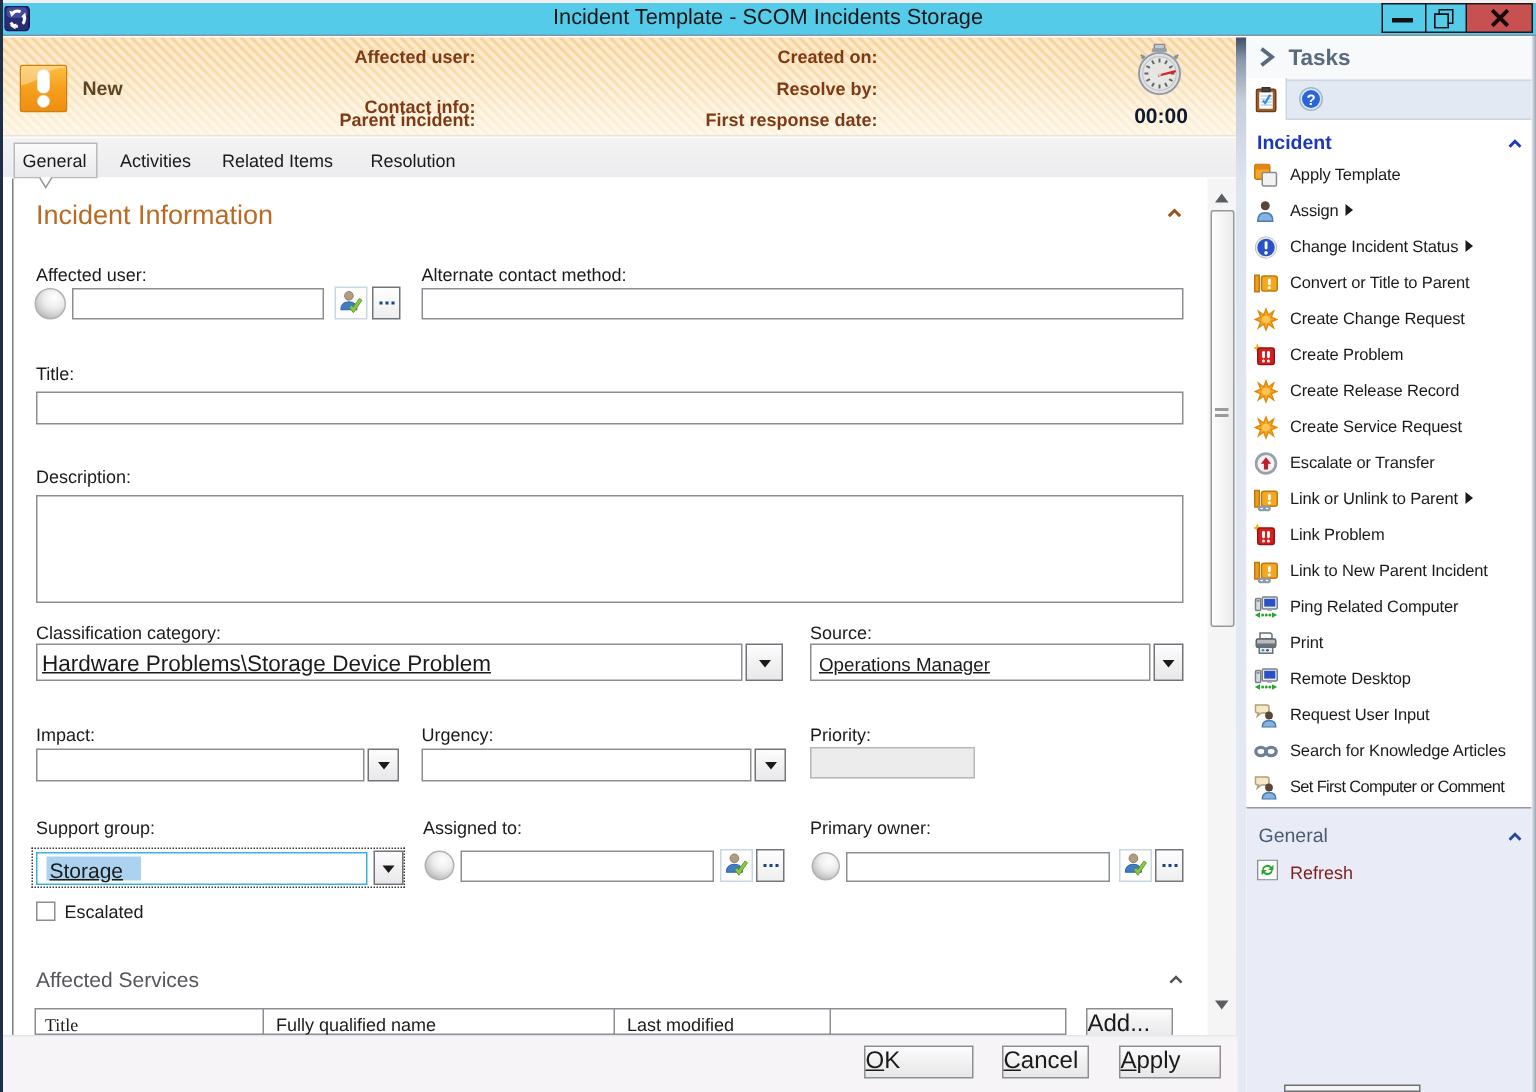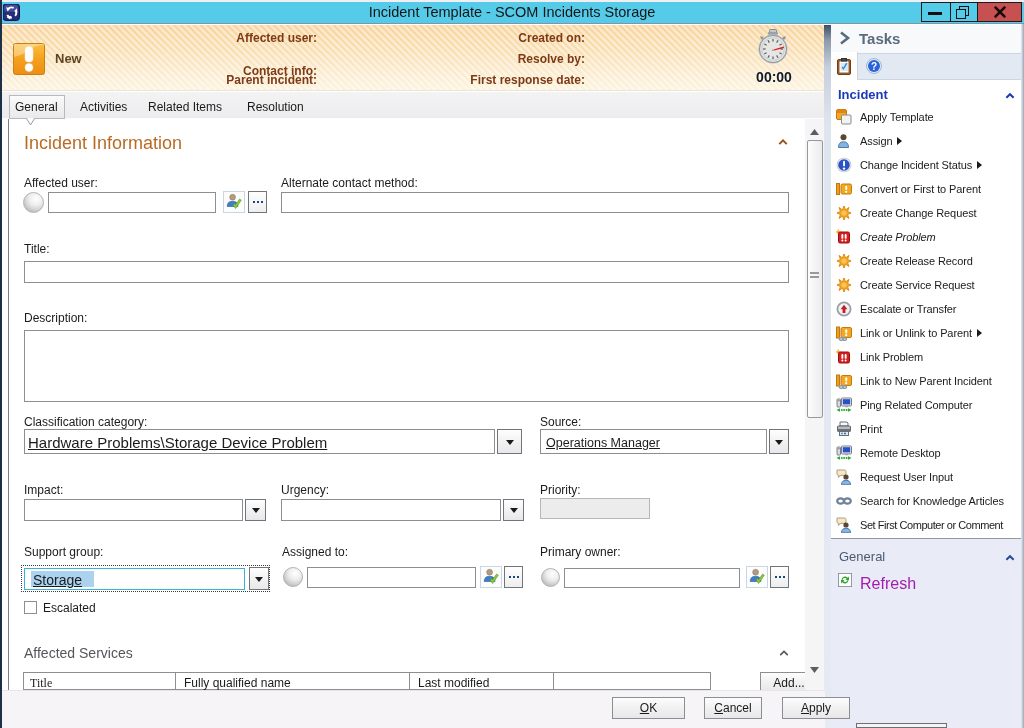--- a/index.html
+++ b/index.html
@@ -35,21 +35,21 @@
 .ddbtn{position:absolute;border:1px solid #70757b;background:linear-gradient(180deg,#fefefe,#f3f3f4 45%,#e8e8ea);}
 .ddbtn:after{content:"";position:absolute;left:50%;top:50%;margin-left:-4px;margin-top:-2px;border-left:4px solid transparent;border-right:4px solid transparent;border-top:5px solid #1a1a1a;}
 .dots{position:absolute;border:1px solid #70757b;background:linear-gradient(180deg,#fefefe,#eeeeef);}
 .dots:after{content:"";position:absolute;left:50%;top:50%;width:2px;height:2px;margin:-1px 0 0 -1px;background:#17457c;box-shadow:-4px 0 0 #17457c,4px 0 0 #17457c;}
 .pbtn{position:absolute;border:1px solid #c9d7e4;background:#fdfdfd;}
 .linktxt{font-size:12px;color:#1b1b1b;text-decoration:underline;position:absolute;}
 #h1{left:24px;top:133px;font-size:18px;color:#b96b24;position:absolute;}
 .chev{position:absolute;width:10px;height:10px;}
 
 #footer{left:2px;top:690px;width:823px;height:38px;background:#f7f4f8;border-top:1px solid #e8e5e9;z-index:6;}
-.fbtn{position:absolute;top:697px;height:22px;border:1px solid #8b8e93;background:linear-gradient(180deg,#fdfdfd,#f2f2f3 45%,#e7e7e9);font-size:12px;color:#1a1a1a;text-align:center;line-height:20px;margin-left:36px;}
+.fbtn{position:absolute;top:697px;height:22px;border:1px solid #8b8e93;background:linear-gradient(180deg,#fdfdfd,#f2f2f3 45%,#e7e7e9);font-size:16px;color:#1a1a1a;line-height:20px;}
 
 #scol{left:805px;top:119px;width:19px;height:571px;background:#f5f5f5;}
 #sthumb{left:806.5px;top:140px;width:16px;height:278px;background:linear-gradient(90deg,#fdfdfd,#ececec);border:1px solid #95989d;position:absolute;border-radius:2px;}
 
 #split{left:824px;top:25px;width:7px;height:703px;background:linear-gradient(180deg,#3e5066 0%,#8c9aab 2.2%,#c6cfdd 6%,#dfe5ef 14%,#e6eaf4 100%);}
 
 #tasks{left:831px;top:25px;width:190px;height:703px;background:#fff;}
 #taskshead{left:0;top:0;width:190px;height:28px;background:#f7f9fb;position:absolute;}
 #tstrip{left:0;top:28px;width:190px;height:27px;background:#e3e9f2;border-top:1px solid #cdd5e2;border-bottom:1px solid #cdd5e2;position:absolute;}
 #tseltab{left:0;top:27px;width:27px;height:28px;background:#fff;border-right:1px solid #cdd5e2;position:absolute;}
@@ -314,35 +314,35 @@
         <rect x="7.1" y="3.8" width="1.9" height="5.5" rx="0.9" fill="#fff"></rect>
         <circle cx="8" cy="11.6" r="1.2" fill="#fff"></circle>
       </svg>
       <div class="titem" style="top:134px;">Change Incident Status<span class="arrowright"></span></div>
       <svg class="ticon" style="top:156px" viewBox="0 0 16 16">
         <rect x="0.5" y="2.5" width="3" height="11" fill="#f09c1c" stroke="#c07a10"></rect>
         <rect x="5" y="3" width="10.5" height="10" rx="1.5" fill="#f5a81f" stroke="#c07a10"></rect>
         <rect x="9.3" y="4.8" width="1.9" height="4.2" rx="0.9" fill="#fff"></rect>
         <circle cx="10.2" cy="10.8" r="1.1" fill="#fff"></circle>
       </svg>
-      <div class="titem" style="top:158px;">Convert or First to Parent</div>
+      <div class="titem" style="top:158px;">Convert or Title to Parent</div>
       <svg class="ticon" style="top:180px" viewBox="0 0 16 16">
         <path d="M8 1 L9.5 5 L13 2.5 L11.5 6.5 L15 8 L11.5 9.5 L13 13.5 L9.5 11 L8 15 L6.5 11 L3 13.5 L4.5 9.5 L1 8 L4.5 6.5 L3 2.5 L6.5 5 Z" fill="#f8a81e" stroke="#e08a10"></path>
         <circle cx="8" cy="8" r="2.5" fill="#fcc75a"></circle>
       </svg>
       <div class="titem" style="top:182px;">Create Change Request</div>
       <svg class="ticon" style="top:204px" viewBox="0 0 16 16">
         <path d="M2.2 -0.3 L3.1 2.2 L5.6 3 L3.1 3.8 L2.2 6.3 L1.3 3.8 L-1.2 3 L1.3 2.2 Z" fill="#f8b020"></path>
         <rect x="2.5" y="3" width="11" height="11" rx="1.5" fill="#d42020" stroke="#9a1010"></rect>
         <rect x="5.4" y="5" width="1.9" height="4.8" rx="0.9" fill="#fff"></rect>
         <rect x="8.7" y="5" width="1.9" height="4.8" rx="0.9" fill="#fff"></rect>
         <circle cx="6.3" cy="11.6" r="1" fill="#fff"></circle>
         <circle cx="9.6" cy="11.6" r="1" fill="#fff"></circle>
       </svg>
-      <div class="titem" style="top:206px;font-style:italic;">Create Problem</div>
+      <div class="titem" style="top:206px;">Create Problem</div>
       <svg class="ticon" style="top:228px" viewBox="0 0 16 16">
         <path d="M8 1 L9.5 5 L13 2.5 L11.5 6.5 L15 8 L11.5 9.5 L13 13.5 L9.5 11 L8 15 L6.5 11 L3 13.5 L4.5 9.5 L1 8 L4.5 6.5 L3 2.5 L6.5 5 Z" fill="#f8a81e" stroke="#e08a10"></path>
         <circle cx="8" cy="8" r="2.5" fill="#fcc75a"></circle>
       </svg>
       <div class="titem" style="top:230px;">Create Release Record</div>
       <svg class="ticon" style="top:252px" viewBox="0 0 16 16">
         <path d="M8 1 L9.5 5 L13 2.5 L11.5 6.5 L15 8 L11.5 9.5 L13 13.5 L9.5 11 L8 15 L6.5 11 L3 13.5 L4.5 9.5 L1 8 L4.5 6.5 L3 2.5 L6.5 5 Z" fill="#f8a81e" stroke="#e08a10"></path>
         <circle cx="8" cy="8" r="2.5" fill="#fcc75a"></circle>
       </svg>
       <div class="titem" style="top:254px;">Create Service Request</div>
@@ -445,15 +445,15 @@
  <div id="generalarea"></div>
  <div class="abs" style="left:8px;top:524px;font-size:13px;color:#4a5a70;">General</div>
  <svg class="chev" style="left:174px;top:528px" width="11" height="8" viewBox="0 0 11 8">
       <path d="M1.5 6 L5.5 2 L9.5 6" fill="none" stroke="#2a4a9a" stroke-width="2.2"></path>
     </svg>
  <svg class="abs" style="left:7px;top:548px" width="14" height="14" viewBox="0 0 16 16" id="refreshicon">
   <rect x="0.5" y="0.5" width="15" height="15" fill="#fdfdfd" stroke="#8a8d92"></rect>
   <path d="M4 8 A4 4 0 0 1 11 5.5 L12.5 4 L12.5 8 L8.5 8 L10 6.5 A3 3 0 0 0 5 8 Z" fill="#2da32d"></path>
   <path d="M12 8 A4 4 0 0 1 5 10.5 L3.5 12 L3.5 8 L7.5 8 L6 9.5 A3 3 0 0 0 11 8 Z" fill="#2da32d"></path>
  </svg>
- <div class="abs" style="left:29px;top:550px;font-size:16px;color:#a21caf;">Refresh</div>
+ <div class="abs" style="left:29px;top:550px;font-size:12px;color:#7f1d1d;">Refresh</div>
  <div class="abs" style="left:25px;top:698px;width:91px;height:5px;border:1px solid #6e7074;background:#f5f3f5;"></div>
 </div>
 
 </body></html>

